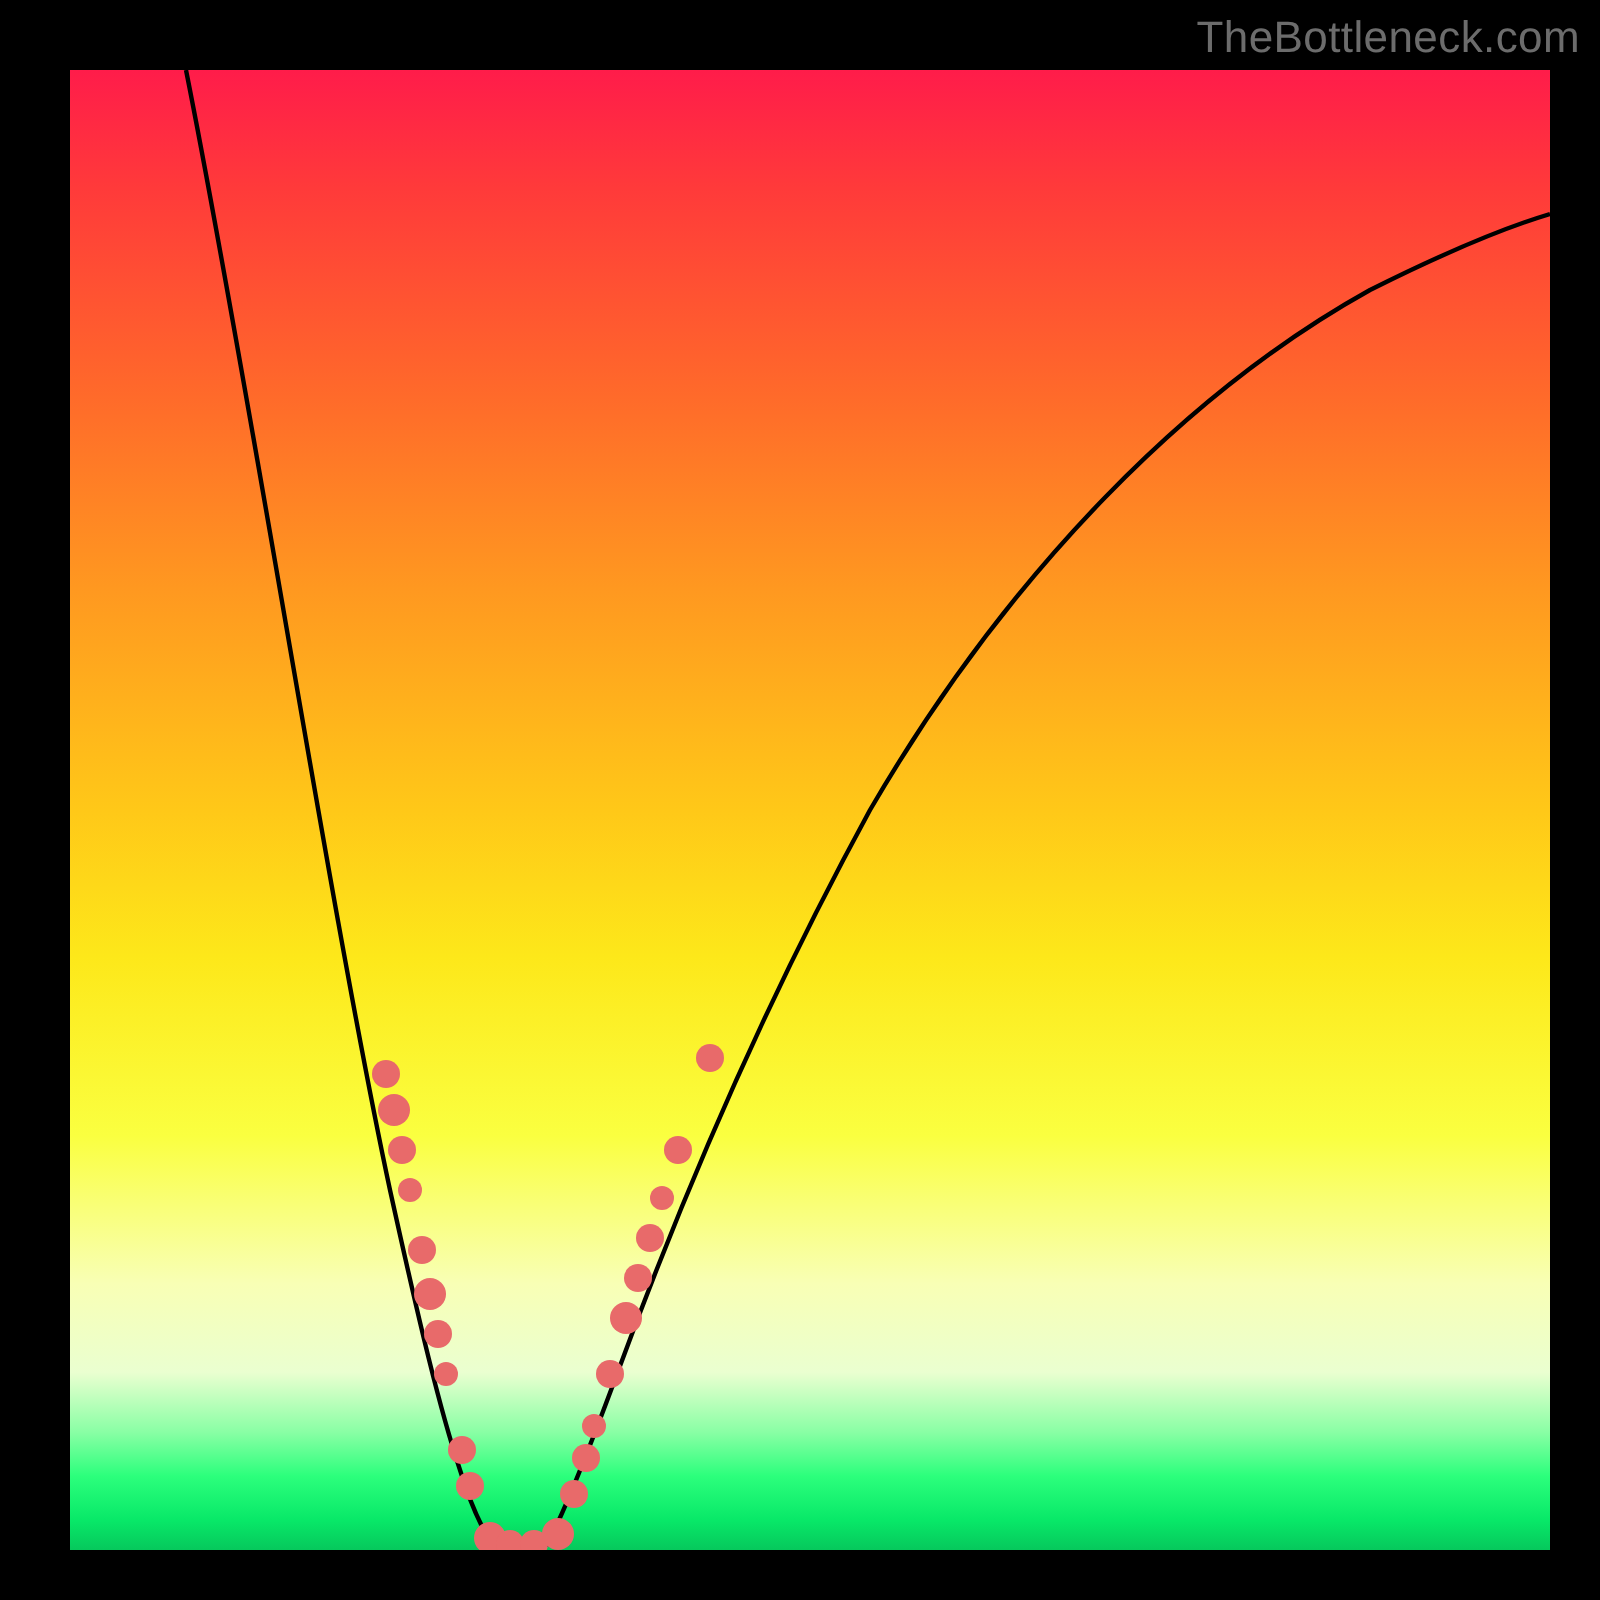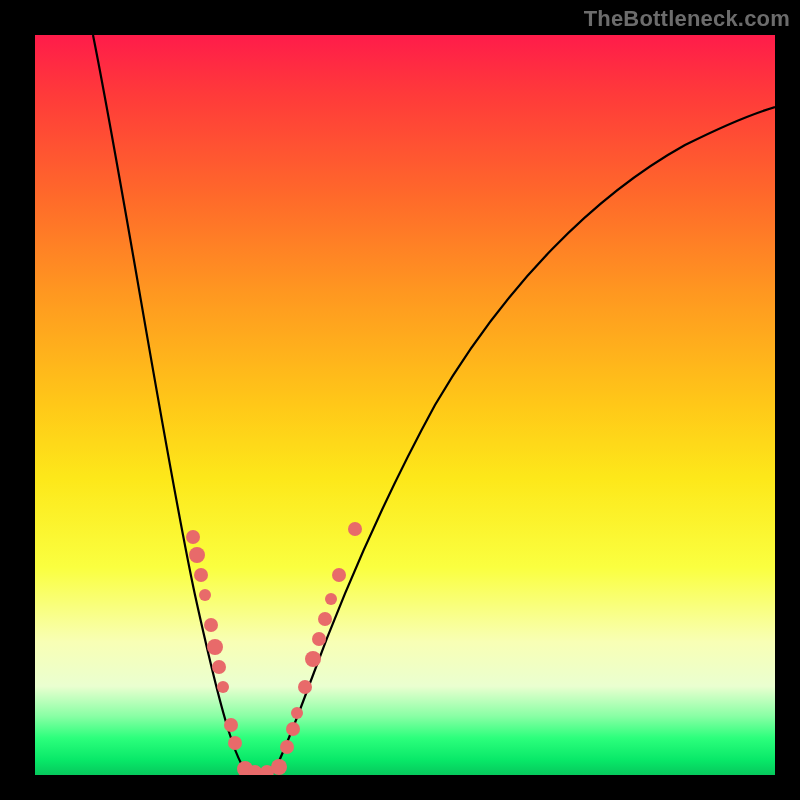--- a/index.html
+++ b/index.html
@@ -39,21 +39,21 @@
       #08e868 98%,
       #06c85c 100%
     );
   }
   .watermark {
     position: absolute;
     top: 6px;
     right: 10px;
     font-family: Arial, Helvetica, sans-serif;
     font-size: 22px;
-    font-weight: 700;
+    font-weight: 400;
     color: #6c6c6c;
     letter-spacing: 0.2px;
     user-select: none;
   }
   svg.curve {
     position: absolute;
     left: 0;
     top: 0;
     width: 740px;
     height: 740px;

